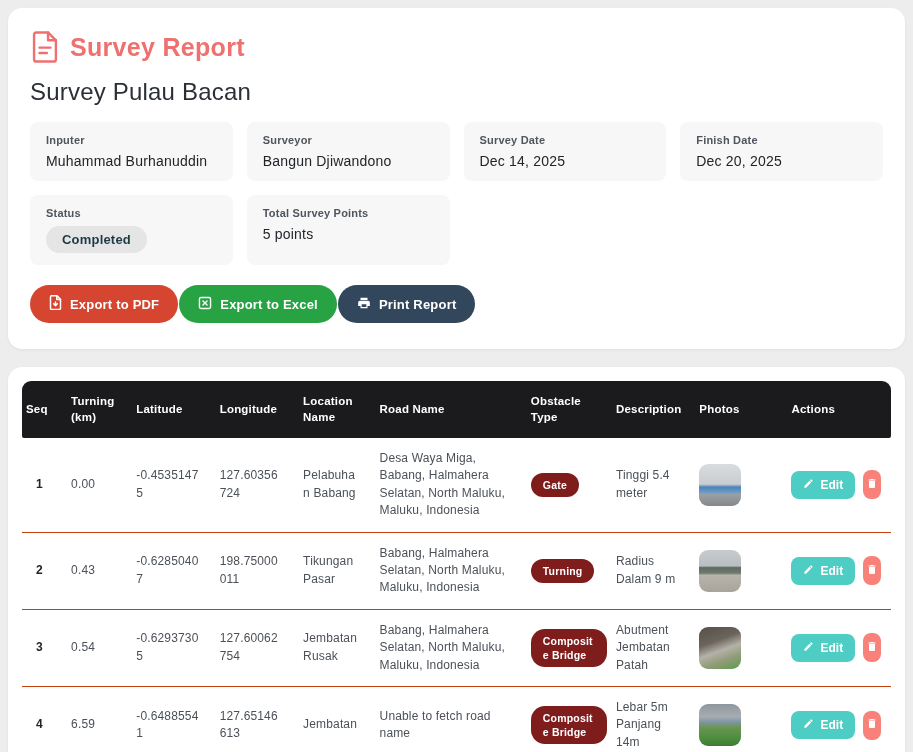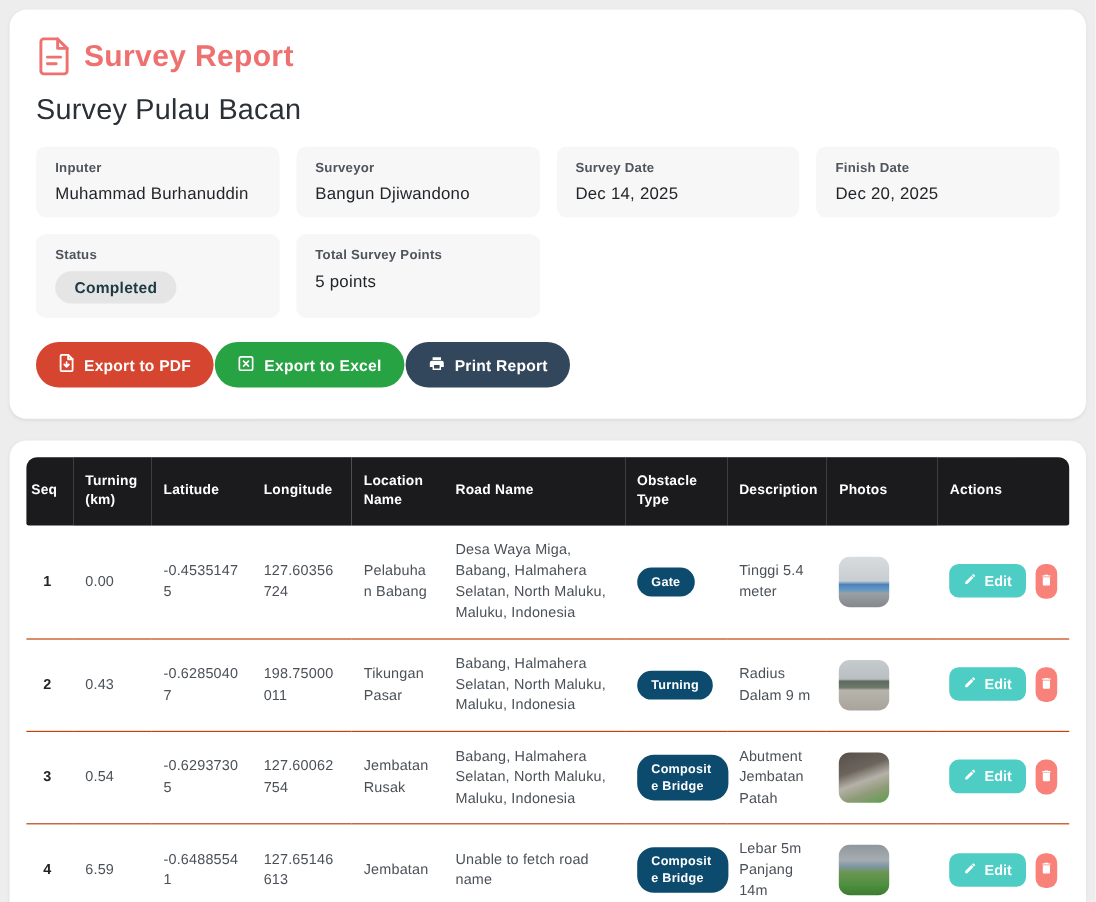--- a/index.html
+++ b/index.html
@@ -95,41 +95,41 @@
     padding: 12px 10px;
     border-bottom: 1px solid #c2410c;
     vertical-align: middle;
     line-height: 1.45;
     letter-spacing: 0.15px;
     word-wrap: break-word;
   }
   tbody td.seq { font-weight: bold; color: #212529; padding-left: 14px; }
   .pill {
     display: inline-block;
-    background: #0c4a6e;
+    background: #7f1d1d;
     color: #ffffff;
     font-size: 10.5px;
     font-weight: bold;
     padding: 5px 12px;
     border-radius: 14px;
     line-height: 1.35;
     max-width: 76px;
     letter-spacing: 0.2px;
   }
   .photo {
     width: 42px;
     height: 42px;
     border-radius: 9px;
     display: block;
   }
   .photo-0 { background: linear-gradient(180deg, #d9dcde 0%, #c8cdd1 48%, #4c82ba 55%, #6f9cc5 68%, #9aa0a4 72%, #84888c 100%); }
   .photo-1 { background: linear-gradient(180deg, #c6cbce 0%, #b9bec2 38%, #5d6a5e 42%, #6f7a6c 55%, #b7b4ac 60%, #a8a49b 100%); }
   .photo-2 { background: linear-gradient(160deg, #57504a 0%, #6b645c 35%, #b5b1a8 55%, #8f9b78 75%, #5c9e4a 100%); }
   .photo-3 { background: linear-gradient(180deg, #8f979e 0%, #a6adb2 30%, #7f97a8 42%, #6b9553 55%, #4e8f3e 80%, #3e7b33 100%); }
-  .actions-wrap { display: flex; align-items: flex-start; gap: 8px; }
+  .actions-wrap { display: flex; align-items: center; gap: 8px; }
   .edit-btn {
     display: inline-flex;
     align-items: center;
     gap: 6px;
     background: #4ecdc4;
     color: #ffffff;
     border: none;
     border-radius: 8px;
     padding: 7px 12px;
     font-family: "Liberation Sans", sans-serif;

